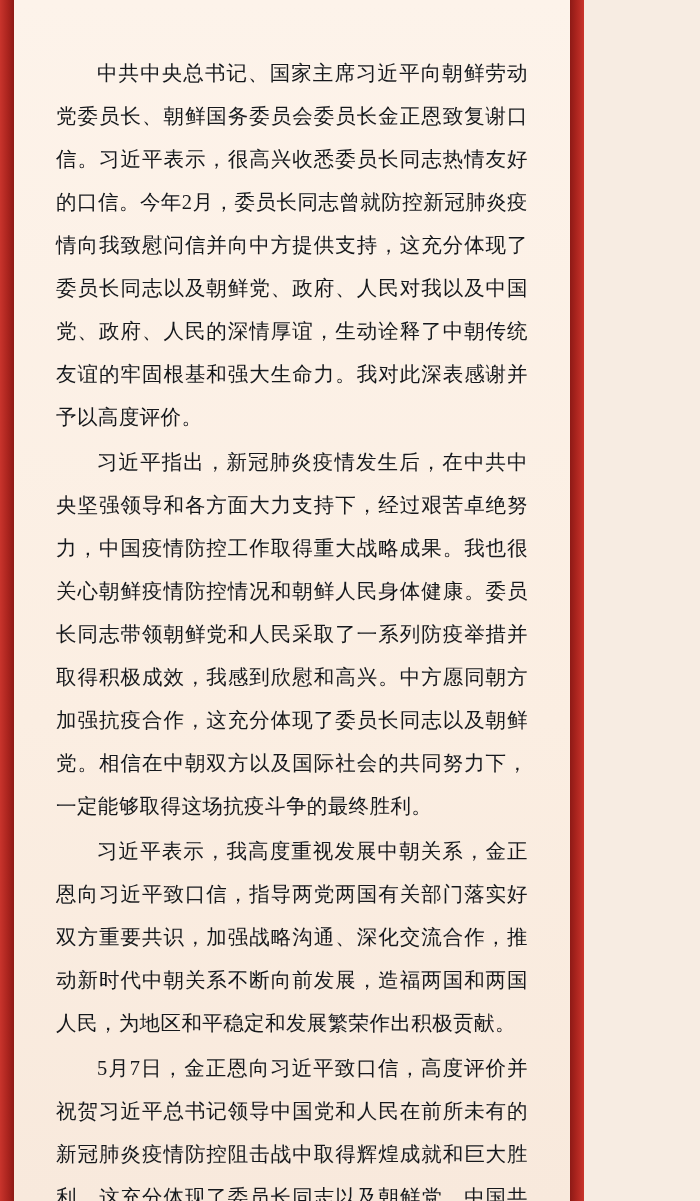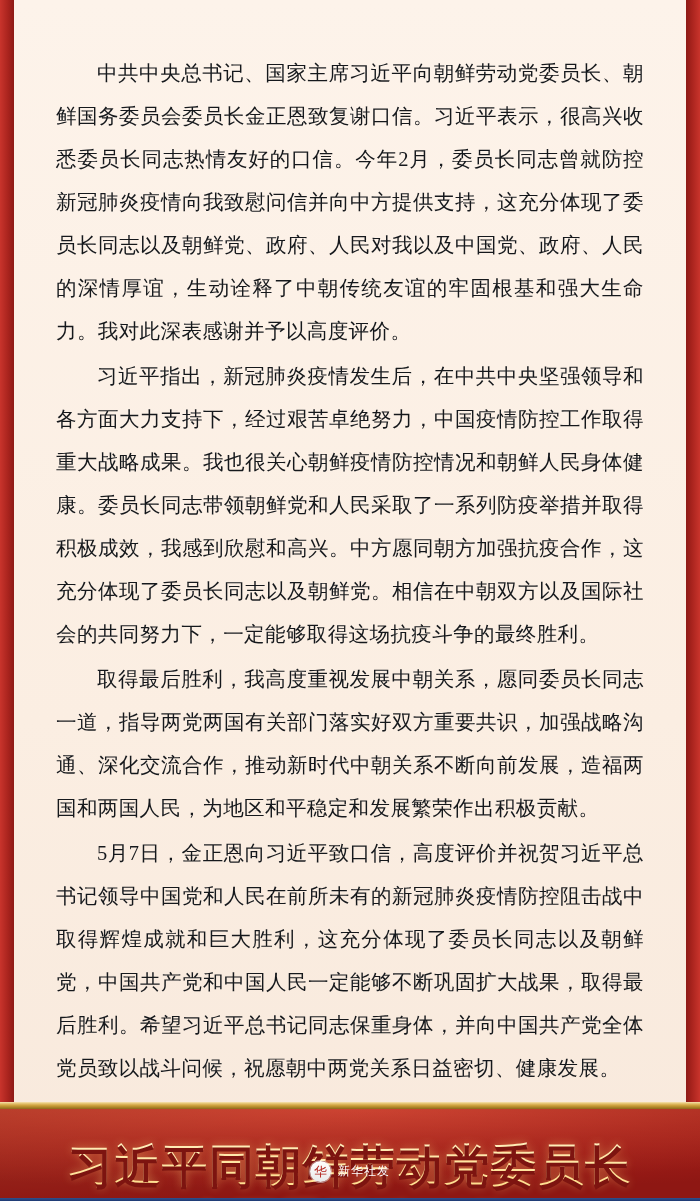--- a/index.html
+++ b/index.html
@@ -8,21 +8,21 @@
   }
   body {
     width: 700px;
     height: 1201px;
     background: #f7ece2;
     font-family: "Liberation Serif", "DejaVu Serif", serif;
     overflow: hidden;
   }
   .poster {
     position: relative;
-    width: 700px;
+    width: 584px;
     height: 1201px;
     box-sizing: border-box;
     background: linear-gradient(180deg, #fdf3ea 0%, #fbeee2 60%, #f8e9dc 100%);
     display: flex;
     flex-direction: column;
   }
   
   .edge-left, .edge-right {
     position: absolute;
     top: 0;
@@ -146,21 +146,21 @@
 <body>
 
 <div class="poster">
 
   <div class="edge-left"></div>
   <div class="edge-right"></div>
 
   <div class="article">
     <p class="para">中共中央总书记、国家主席习近平向朝鲜劳动党委员长、朝鲜国务委员会委员长金正恩致复谢口信。习近平表示，很高兴收悉委员长同志热情友好的口信。今年2月，委员长同志曾就防控新冠肺炎疫情向我致慰问信并向中方提供支持，这充分体现了委员长同志以及朝鲜党、政府、人民对我以及中国党、政府、人民的深情厚谊，生动诠释了中朝传统友谊的牢固根基和强大生命力。我对此深表感谢并予以高度评价。</p>
     <p class="para">习近平指出，新冠肺炎疫情发生后，在中共中央坚强领导和各方面大力支持下，经过艰苦卓绝努力，中国疫情防控工作取得重大战略成果。我也很关心朝鲜疫情防控情况和朝鲜人民身体健康。委员长同志带领朝鲜党和人民采取了一系列防疫举措并取得积极成效，我感到欣慰和高兴。中方愿同朝方加强抗疫合作，这充分体现了委员长同志以及朝鲜党。相信在中朝双方以及国际社会的共同努力下，一定能够取得这场抗疫斗争的最终胜利。</p>
-    <p class="para">取得最后胜利，我高度重视发展中朝关系，愿同委员长同志一道，指导两党两国有关部门落实好双方重要共识，加强战略沟通、深化交流合作，推动新时代中朝关系不断向前发展，造福两国和两国人民，为地区和平稳定和发展繁荣作出积极贡献。</p>
+    <p class="para">习近平表示，我高度重视发展中朝关系，金正恩向习近平致口信，指导两党两国有关部门落实好双方重要共识，加强战略沟通、深化交流合作，推动新时代中朝关系不断向前发展，造福两国和两国人民，为地区和平稳定和发展繁荣作出积极贡献。</p>
     <p class="para">5月7日，金正恩向习近平致口信，高度评价并祝贺习近平总书记领导中国党和人民在前所未有的新冠肺炎疫情防控阻击战中取得辉煌成就和巨大胜利，这充分体现了委员长同志以及朝鲜党，中国共产党和中国人民一定能够不断巩固扩大战果，取得最后胜利。希望习近平总书记同志保重身体，并向中国共产党全体党员致以战斗问候，祝愿朝中两党关系日益密切、健康发展。</p>
   </div>
 
   <div class="gold-band"></div>
 
   <div class="banner">
     <div class="banner-title">
       <span>习近平同朝鲜劳动党委员长</span>
       <span class="line2">金正恩互致口信</span>
     </div>

